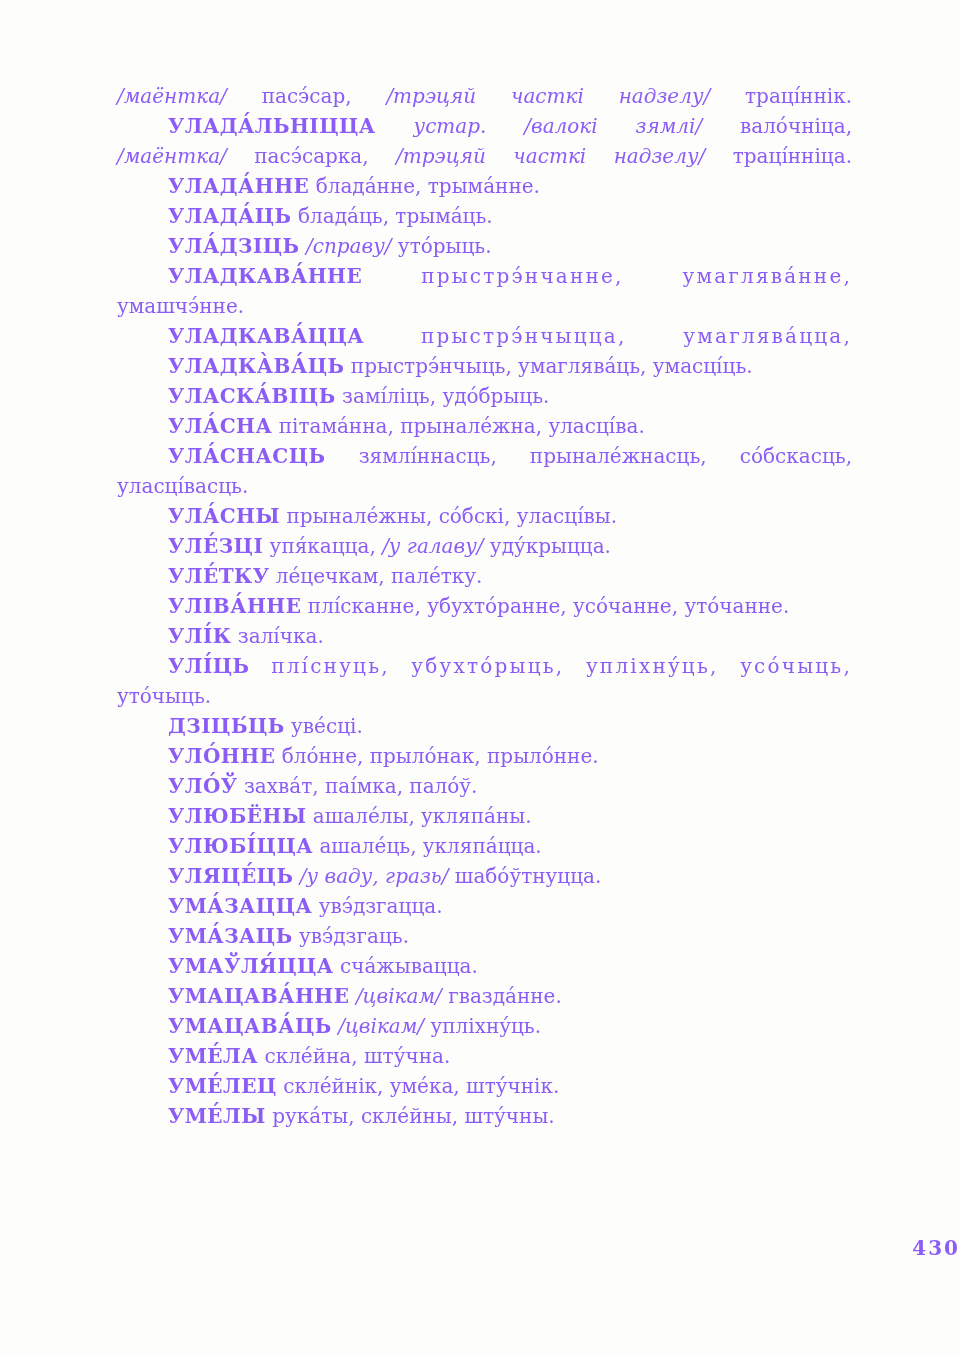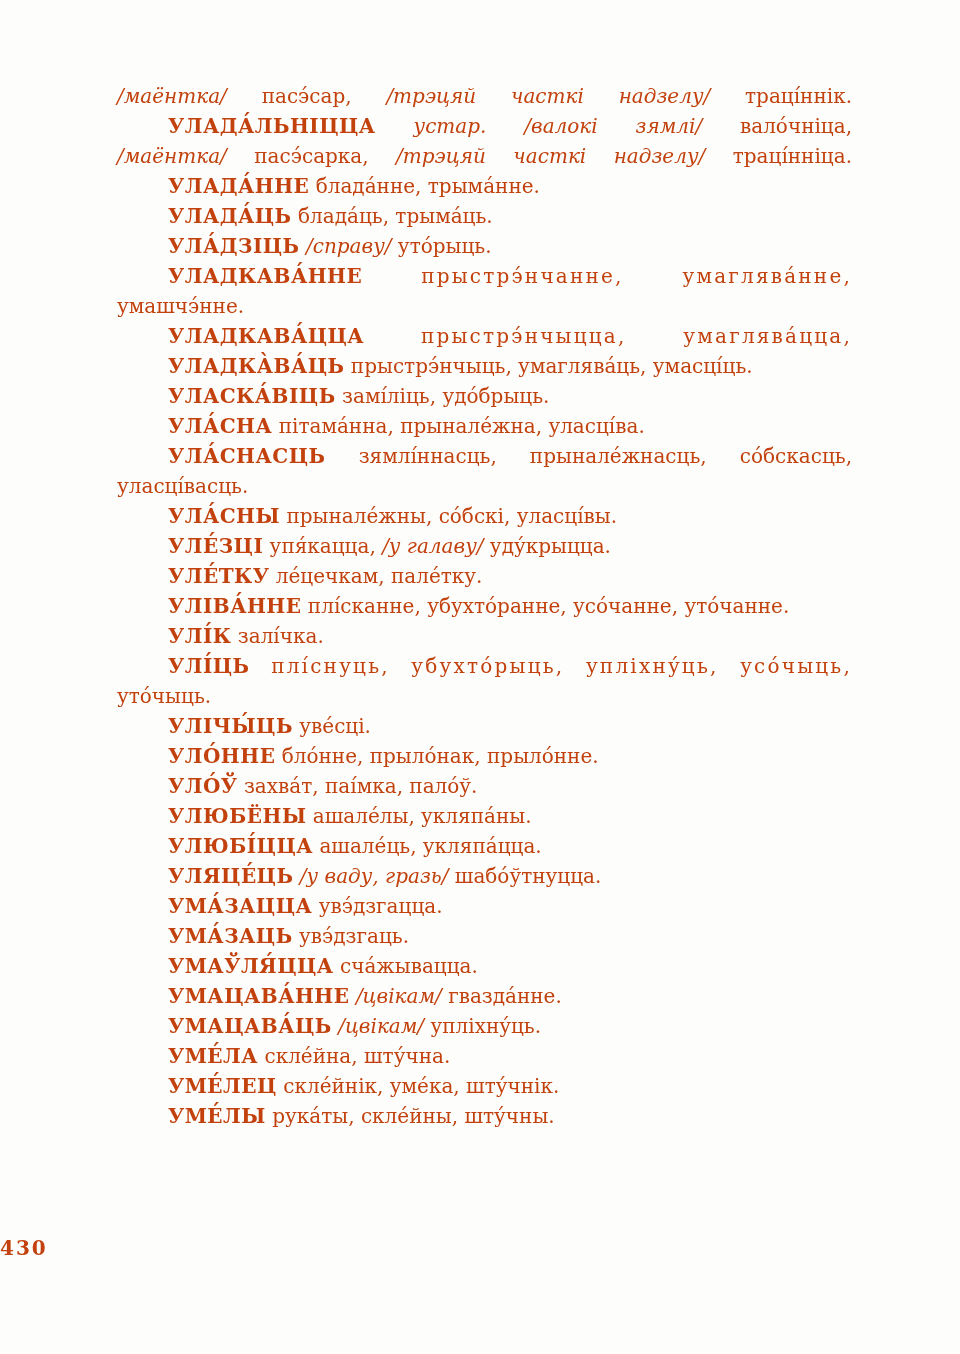--- a/index.html
+++ b/index.html
@@ -2,21 +2,21 @@
 <html><head>
 <meta charset="utf-8">
 <style>
   html, body { margin: 0; padding: 0; background: #ffffff; }
   .page {
     position: relative;
     width: 960px;
     height: 1354px;
     background: #fdfdfb;
     overflow: hidden;
-    color: #c2410c;
+    color: #8b5cf6;
     font-family: "DejaVu Serif", "Liberation Serif", serif;
   }
   .text-block {
     position: absolute;
     left: 117px;
     top: 81px;
     width: 735px;
   }
   .line {
     font-size: 20px;
@@ -28,21 +28,21 @@
   .line.stretch { text-align: justify; text-align-last: justify; }
   .line.track { letter-spacing: 2.2px; }
   .h { font-weight: bold; letter-spacing: 0.5px; }
   .i { font-style: italic; }
   .n { font-style: normal; }
   .page-number {
     position: absolute;
     top: 1233px;
     left: 0;
     width: 960px;
-    text-align: left;
+    text-align: right;
     font-size: 20px;
     line-height: 30px;
     font-weight: bold;
     letter-spacing: 2px;
   }
 </style>
 </head>
 <body>
 
 <div class="page">
@@ -61,21 +61,21 @@
       <div class="line indent ns"><span class="h">УЛА́СНА</span><span class="n"> пітама́нна, прынале́жна, уласці́ва.</span></div>
       <div class="line indent stretch"><span class="h">УЛА́СНАСЦЬ</span><span class="n"> зямлі́ннасць, прынале́жнасць, со́бскасць,</span></div>
       <div class="line ns"><span class="n">уласці́васць.</span></div>
       <div class="line indent ns"><span class="h">УЛА́СНЫ</span><span class="n"> прынале́жны, со́бскі, уласці́вы.</span></div>
       <div class="line indent ns"><span class="h">УЛЕ́ЗЦІ</span><span class="n"> упя́кацца, </span><span class="i">/у галаву/</span><span class="n"> уду́крыцца.</span></div>
       <div class="line indent ns"><span class="h">УЛЕ́ТКУ</span><span class="n"> ле́цечкам, пале́тку.</span></div>
       <div class="line indent ns"><span class="h">УЛІВА́ННЕ</span><span class="n"> плі́сканне, убухто́ранне, усо́чанне, уто́чанне.</span></div>
       <div class="line indent ns"><span class="h">УЛІ́К</span><span class="n"> залі́чка.</span></div>
       <div class="line indent stretch track"><span class="h">УЛІ́ЦЬ</span><span class="n"> плі́снуць, убухто́рыць, упліхну́ць, усо́чыць,</span></div>
       <div class="line ns"><span class="n">уто́чыць.</span></div>
-      <div class="line indent ns"><span class="h">УЛІЧЫ́ЦЬ</span><span class="n"> уве́сці.</span></div>
+      <div class="line indent ns"><span class="h">ДЗІЦЬ́ЦЬ</span><span class="n"> уве́сці.</span></div>
       <div class="line indent ns"><span class="h">УЛО́ННЕ</span><span class="n"> бло́нне, прыло́нак, прыло́нне.</span></div>
       <div class="line indent ns"><span class="h">УЛО́Ў</span><span class="n"> захва́т, паі́мка, пало́ў.</span></div>
       <div class="line indent ns"><span class="h">УЛЮБЁНЫ</span><span class="n"> ашале́лы, укляпа́ны.</span></div>
       <div class="line indent ns"><span class="h">УЛЮБІ́ЦЦА</span><span class="n"> ашале́ць, укляпа́цца.</span></div>
       <div class="line indent ns"><span class="h">УЛЯЦЕ́ЦЬ</span><span class="n"> </span><span class="i">/у ваду, гразь/</span><span class="n"> шабо́ўтнуцца.</span></div>
       <div class="line indent ns"><span class="h">УМА́ЗАЦЦА</span><span class="n"> увэ́дзгацца.</span></div>
       <div class="line indent ns"><span class="h">УМА́ЗАЦЬ</span><span class="n"> увэ́дзгаць.</span></div>
       <div class="line indent ns"><span class="h">УМАЎЛЯ́ЦЦА</span><span class="n"> сча́жывацца.</span></div>
       <div class="line indent ns"><span class="h">УМАЦАВА́ННЕ</span><span class="n"> </span><span class="i">/цвікам/</span><span class="n"> гвазда́нне.</span></div>
       <div class="line indent ns"><span class="h">УМАЦАВА́ЦЬ</span><span class="n"> </span><span class="i">/цвікам/</span><span class="n"> упліхну́ць.</span></div>

